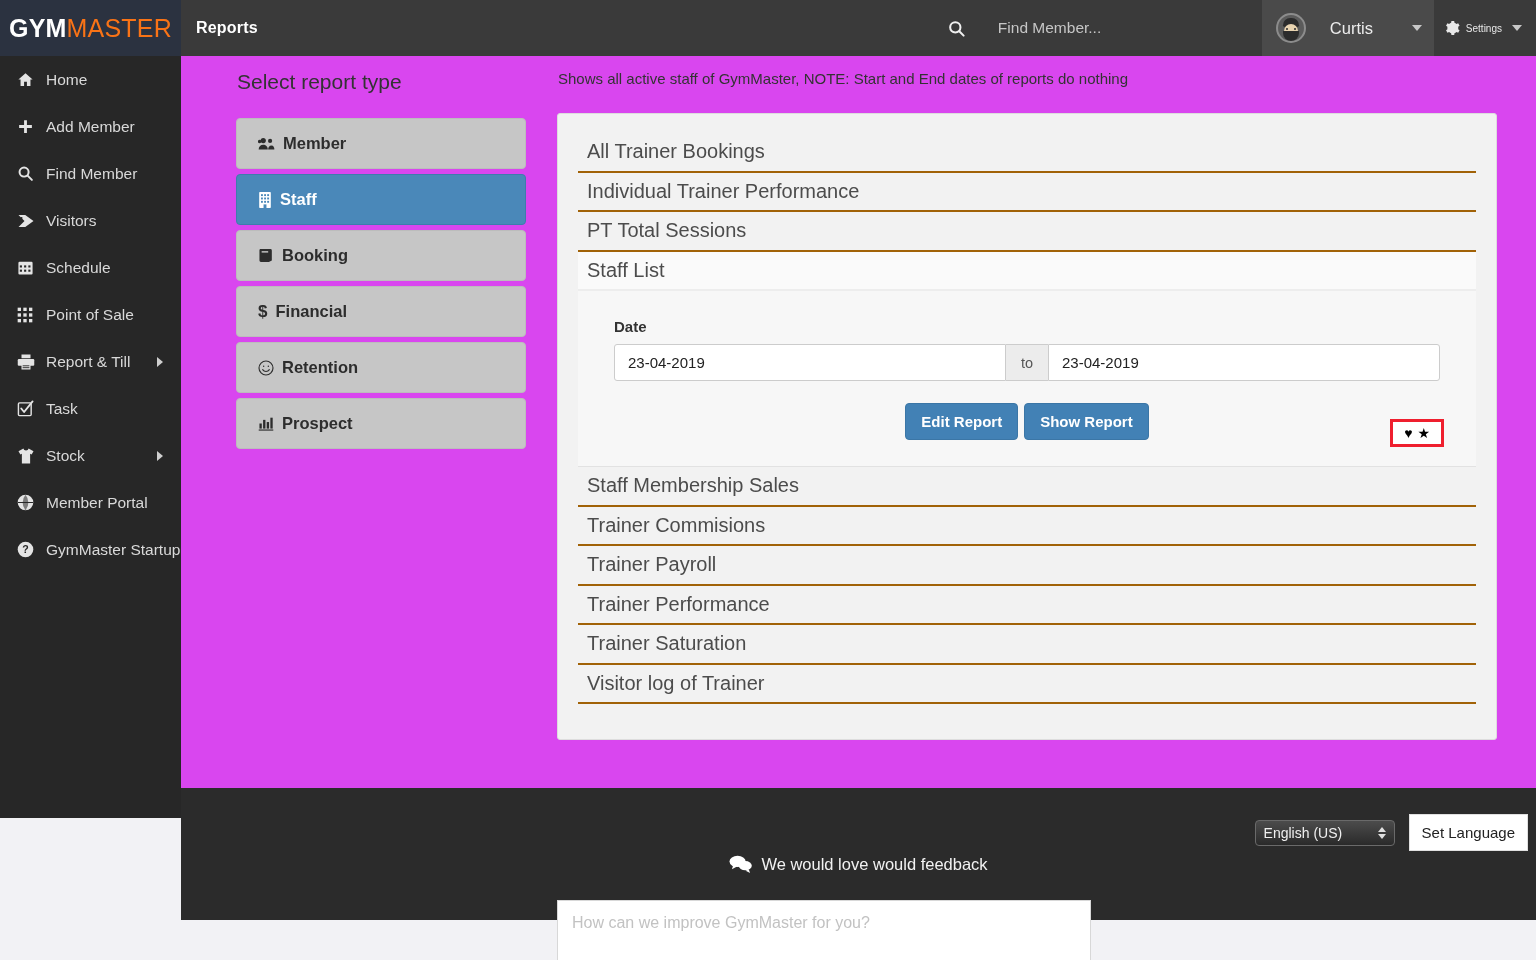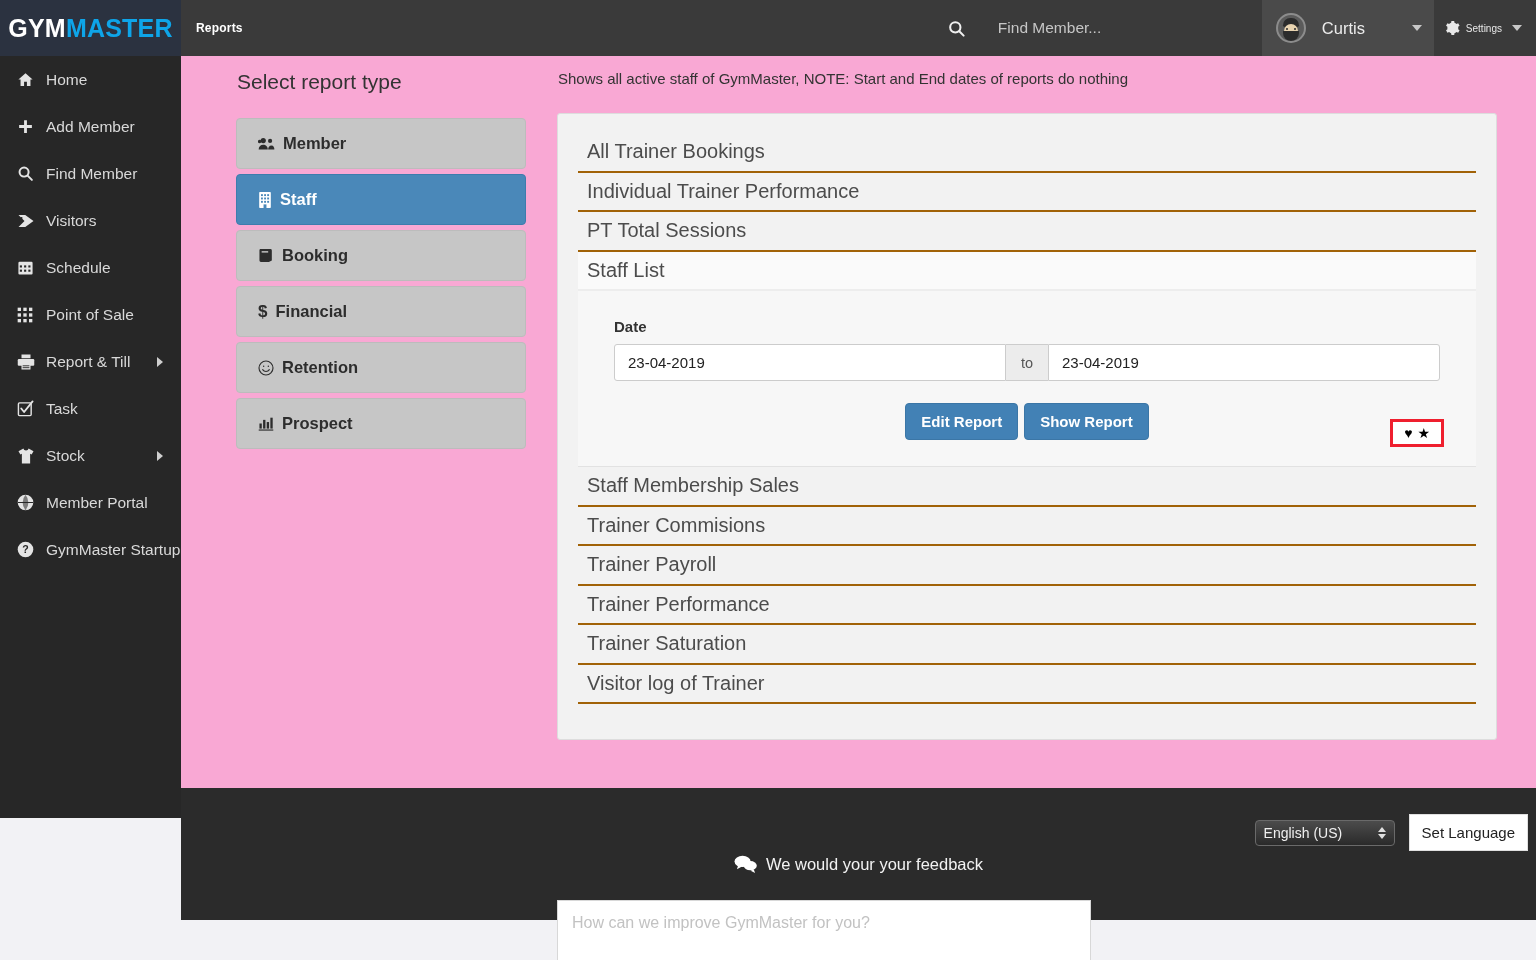--- a/index.html
+++ b/index.html
@@ -15,44 +15,44 @@
     position: absolute; top: 0; left: 0; width: 1536px; height: 56px;
     background: #3a3a3a; display: flex; align-items: center;
   }
   .brand {
     width: 181px; height: 56px; background: #2b3240;
     display: flex; align-items: center; justify-content: center;
     flex: 0 0 181px;
   }
   .brand-text { font-size: 25px; letter-spacing: .2px; }
   .brand-gym { color: #ffffff; font-weight: bold; }
-  .brand-master { color: #0ea5e9; font-weight: 700; }
+  .brand-master { color: #f97316; font-weight: 400; }
 
   .page-title-top {
-    color: #ffffff; font-size: 12px; font-weight: bold;
+    color: #ffffff; font-size: 16px; font-weight: bold;
     margin-left: 15px; letter-spacing: .2px;
   }
 
   .topbar-spacer { flex: 1 1 auto; }
 
   .search-wrap {
     display: flex; gap: 32px;
     margin-right: 14px;
   }
   .search-icon-box { color: #f0f0f0; display:flex; align-items:center; }
   .search-input {
     background: transparent; border: none; outline: none;
     color: #cfcfcf; font-size: 15.5px; width: 250px;
     font-family: "Liberation Sans", sans-serif;
   }
   .search-input::placeholder { color: #c6c6c6; }
 
   .user-block {
     height: 56px; background: #4a4a4a;
-    display: flex; align-items: center; gap: 16px;
+    display: flex; align-items: center; gap: 24px;
     padding: 0 12px 0 14px; min-width: 172px;
   }
   .avatar {
     width: 30px; height: 30px; border-radius: 50%;
     background: #5b5b5b; border: 2px solid #8c8c8c;
     position: relative; overflow: hidden; flex: 0 0 30px;
   }
   .avatar .hair {
     position:absolute; top:3px; left:5px; width:16px; height:9px;
     background:#2c2c2c; border-radius: 8px 8px 2px 2px;
@@ -106,21 +106,21 @@
     position: absolute; right: 18px; top: 50%;
     transform: translateY(-50%);
     width: 0; height: 0;
     border-top: 5px solid transparent; border-bottom: 5px solid transparent;
     border-left: 6px solid #cfcfcf;
   }
 
   
   .main {
     position: absolute; top: 56px; left: 181px;
-    width: 1355px; height: 732px; background: #f9a8d4;
+    width: 1355px; height: 732px; background: #d946ef;
   }
   .left-col {
     position: absolute; left: 55px; top: 14px; width: 290px;
   }
   .select-heading {
     font-size: 21px; color: #333; font-weight: 400; margin-bottom: 24px;
     padding-left: 1px;
   }
   .type-btn {
     height: 51px; background: #c6c6c6; border-radius: 4px;
@@ -551,17 +551,17 @@
 
   <div class="feedback-title">
     <span>
       <svg class="svgi" width="24" height="20" viewBox="0 0 28 22" fill="#ffffff">
           <ellipse cx="10" cy="8" rx="9.4" ry="6.6"></ellipse>
           <path d="M5 12l-1.6 5 6-3z"></path>
           <ellipse cx="19" cy="13" rx="7.6" ry="5.4"></ellipse>
           <path d="M23 17l1.6 4.4-5.2-2.6z"></path>
         </svg>
     </span>
-    <span>We would your your feedback</span>
+    <span>We would love would feedback</span>
   </div>
 
   <div class="feedback-box">How can we improve GymMaster for you?</div>
 </div>
 
 </body></html>

